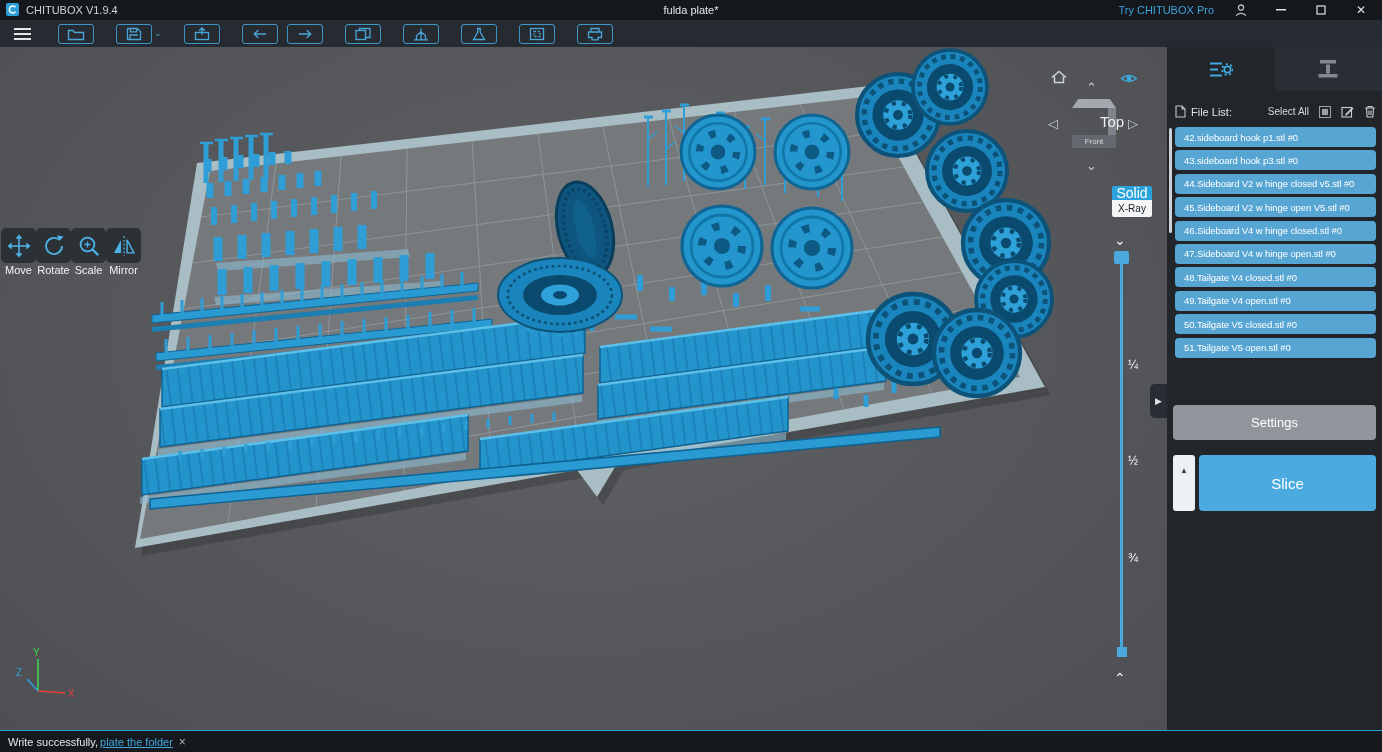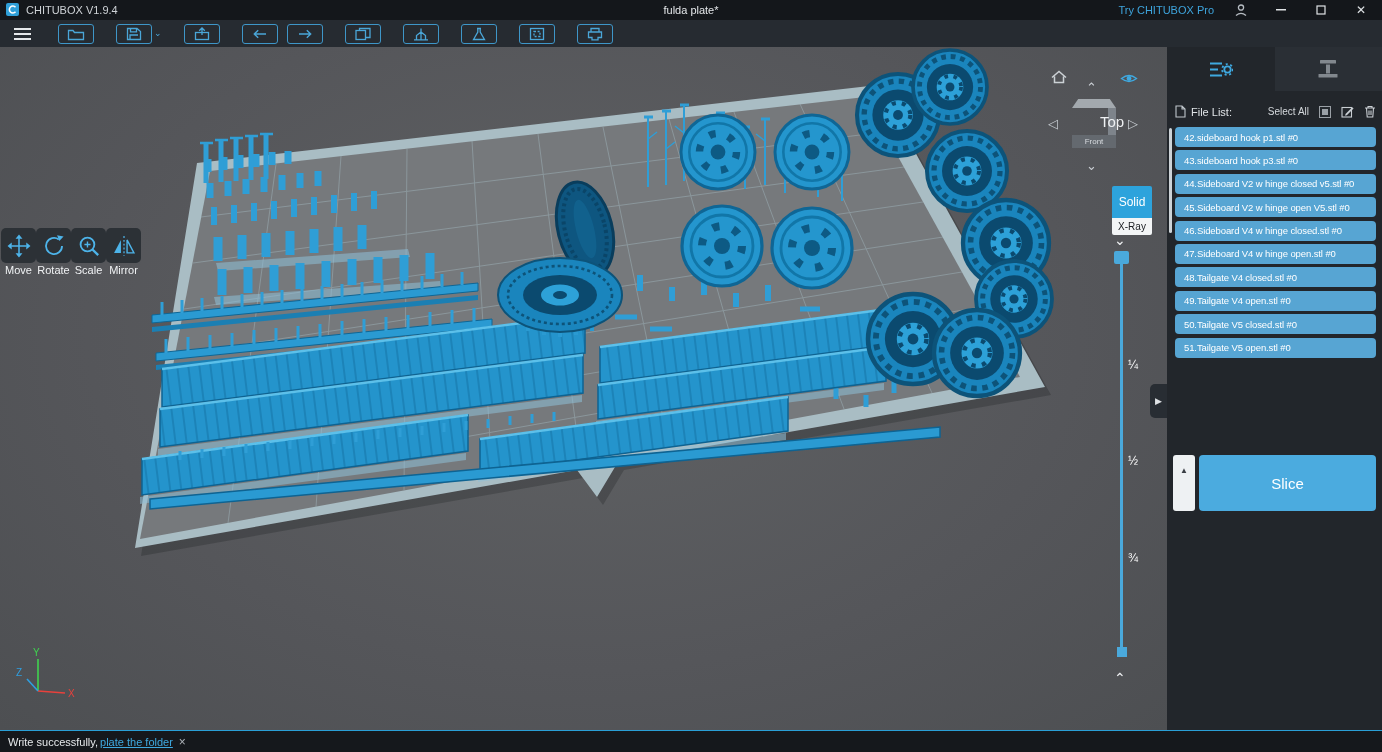--- a/index.html
+++ b/index.html
@@ -38,21 +38,21 @@
   
   .navw{position:absolute;z-index:5;color:#c9ced3;}
   .glyph{font-size:13px;cursor:pointer;line-height:1;color:#c9ced3;}
   .viewcube{position:absolute;left:1072px;top:52px;width:44px;cursor:pointer;z-index:5;}
   .vc-topface{height:9px;background:#a3a9ae;clip-path:polygon(14% 0,86% 0,100% 100%,0 100%);}
   .vc-mid{height:27px;background:#7e848b;color:#eef0f2;font-size:15px;display:flex;align-items:center;justify-content:center;margin-left:36px;}
   .vc-front{height:13px;background:#64696f;color:#d6dade;font-size:8px;display:flex;align-items:center;justify-content:center;}
 
   
   .render-toggle{position:absolute;left:1112px;top:139px;width:40px;z-index:5;}
-  .rt-solid{height:32px;background:#2da3dc;color:#fff;font-size:12px;display:flex;align-items:center;justify-content:center;border-radius:2px 2px 0 0;cursor:pointer;}
+  .rt-solid{height:14px;background:#2da3dc;color:#fff;font-size:14px;display:flex;align-items:center;justify-content:center;border-radius:2px 2px 0 0;cursor:pointer;}
   .rt-xray{height:17px;background:#f3f5f6;color:#1a1d21;font-size:10px;display:flex;align-items:center;justify-content:center;border-radius:0 0 2px 2px;cursor:pointer;}
 
   
   .clip{position:absolute;z-index:5;}
   .clip-track{position:absolute;left:1120px;top:204px;width:3px;height:406px;background:#4aa9dc;cursor:pointer;}
   .clip-handle{position:absolute;left:1114px;top:204px;width:15px;height:13px;background:#4aa9dc;border-radius:2px;cursor:grab;}
   .clip-end{position:absolute;left:1117px;top:600px;width:10px;height:10px;background:#4aa9dc;cursor:grab;}
   .frac{position:absolute;left:1128px;color:#fff;font-size:12px;}
 
   
@@ -472,20 +472,21 @@
       <div class="file-item">44.Sideboard V2  w hinge closed v5.stl #0</div>
       <div class="file-item">45.Sideboard V2  w hinge open V5.stl #0</div>
       <div class="file-item">46.Sideboard V4  w hinge closed.stl #0</div>
       <div class="file-item">47.Sideboard V4  w hinge open.stl #0</div>
       <div class="file-item">48.Tailgate V4 closed.stl #0</div>
       <div class="file-item">49.Tailgate V4 open.stl #0</div>
       <div class="file-item">50.Tailgate V5 closed.stl #0</div>
       <div class="file-item">51.Tailgate V5 open.stl #0</div>
     </div>
 
+    <button class="settings-btn">Settings</button>
 
     <div class="slice-row">
       <button class="spin">▲</button>
       <button class="slice-btn">Slice</button>
     </div>
   </aside>
 
   <footer class="statusbar">
     <span>Write successfully,</span>
     <span class="status-link">plate the folder</span>

